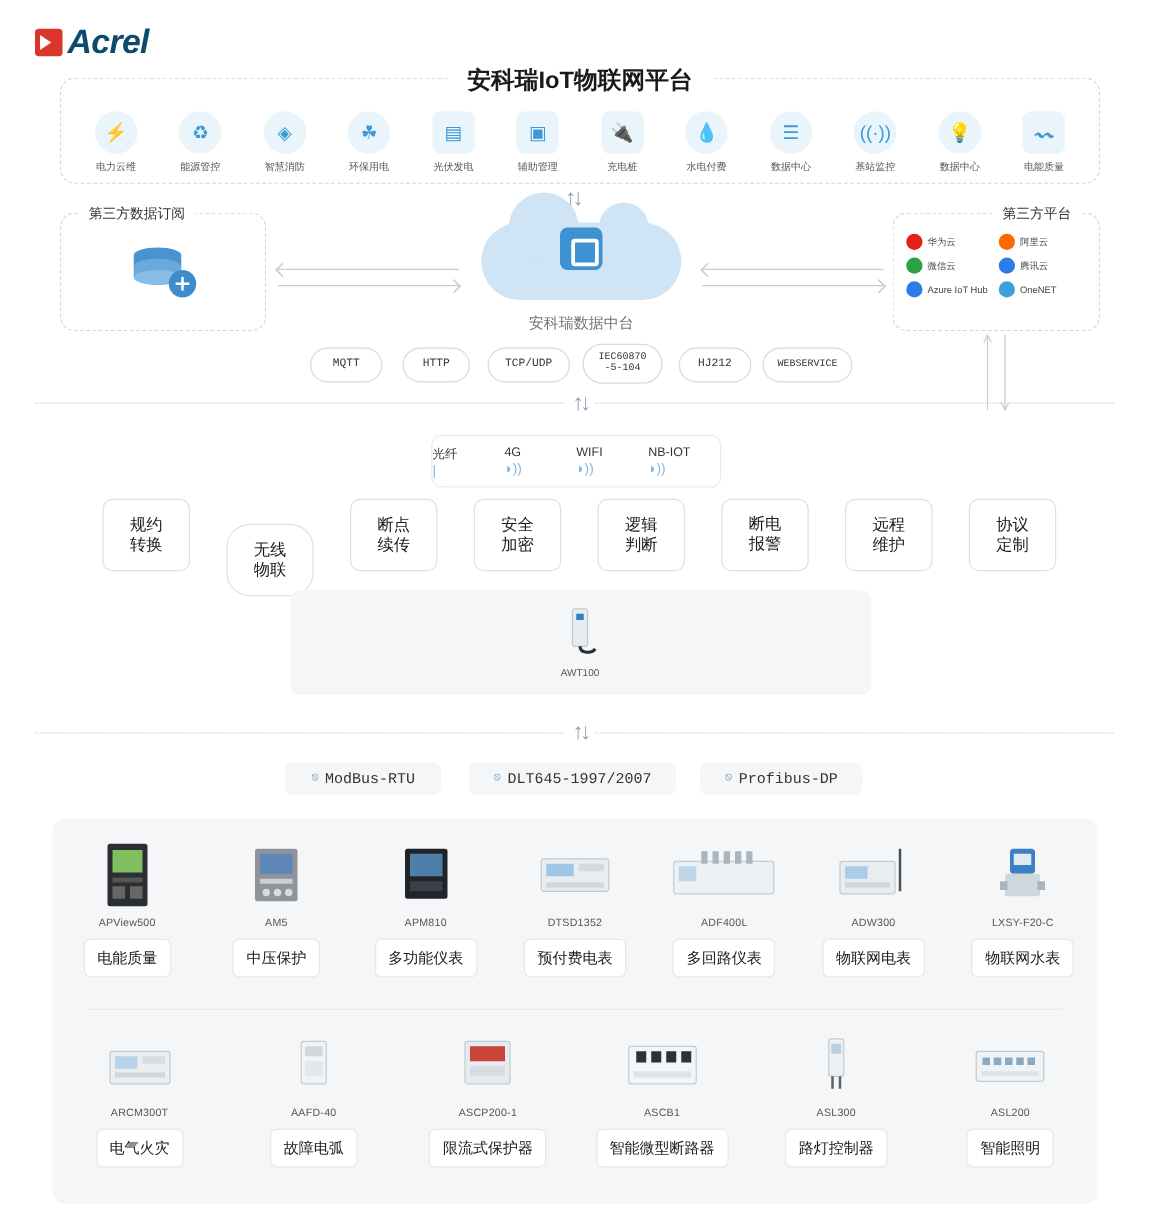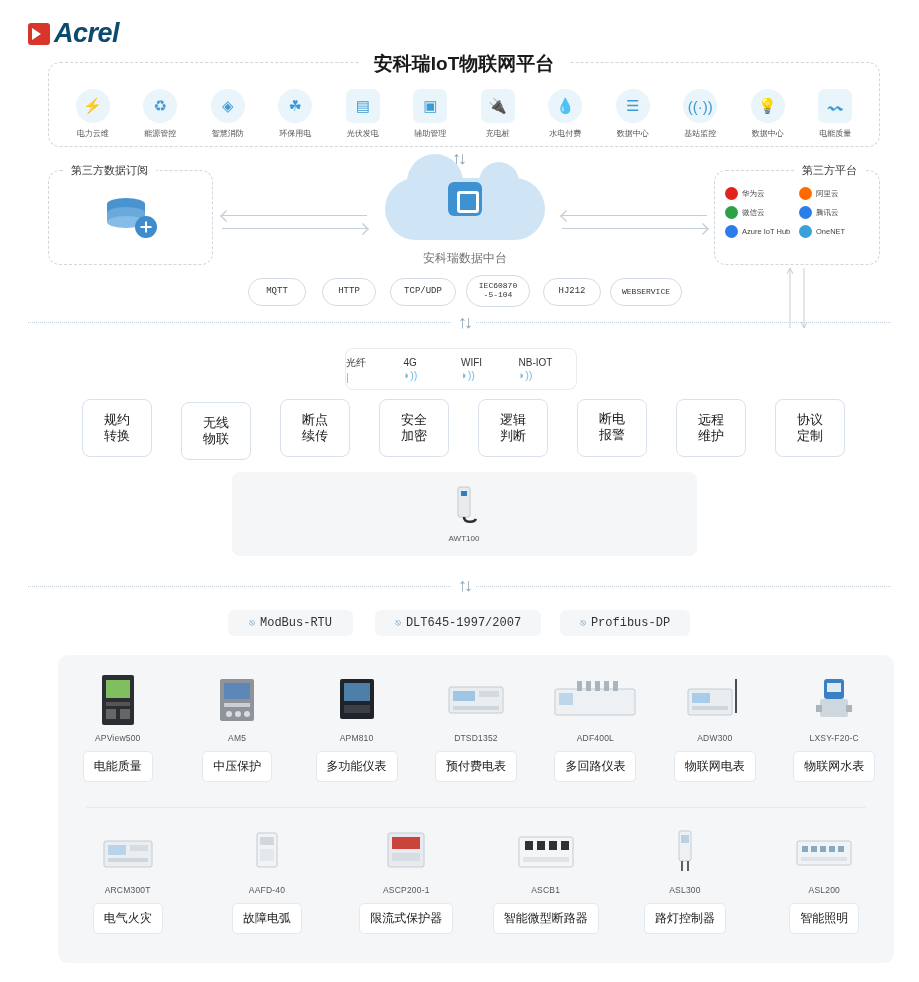--- a/index.html
+++ b/index.html
@@ -134,21 +134,21 @@
 
   
   .bus-pill {
     position:absolute; background:#f4f6f8; border-radius:6px; height:26px;
     display:flex; align-items:center; justify-content:center; gap:5px;
     font-size:12px; color:#333; font-family:"Liberation Mono", monospace;
   }
   .bus-ico { font-size:10px; color:#7aa8c9; }
 
   
-  #device-panel { left:58px; top:655px; width:836px; height:308px; background:#f4f6f8; border-radius:10px; position:absolute; }
+  #device-panel { left:42px; top:655px; width:836px; height:308px; background:#f4f6f8; border-radius:10px; position:absolute; }
   .dev-grid { position:absolute; left:0; width:100%; display:flex; }
   .dev-cell { flex:1; text-align:center; }
   .dev-img { height:56px; display:flex; align-items:flex-end; justify-content:center; }
   .dev-code { font-size:8.5px; color:#555; margin-top:6px; letter-spacing:0.2px; }
   .dev-tag {
     margin:8px auto 0; display:inline-block; background:#fff; border:1px solid #e3e9ee; border-radius:5px;
     font-size:12px; color:#1a1a1a; padding:6px 10px; white-space:nowrap;
   }
   .dev-divider { position:absolute; left:28px; width:780px; border-top:1px solid #e6eaee; }
 </style>
@@ -320,21 +320,21 @@
     </div>
     <div class="net-item">
       <div class="net-label">NB-IOT</div>
       <div class="net-sym">◗))</div>
     </div>
   </div>
 </div>
 
 <div class="feat-box" style="left:82px; top:399px; white-space:pre-line;">规约
 转换</div>
-<div class="feat-box" style="left:181px; top:402px; white-space:pre-line;">无线
+<div class="feat-box" style="left:181px; top:419px; white-space:pre-line;border-radius:19px;">无线
 物联</div>
 <div class="feat-box" style="left:280px; top:399px; white-space:pre-line;">断点
 续传</div>
 <div class="feat-box" style="left:379px; top:399px; white-space:pre-line;">安全
 加密</div>
 <div class="feat-box" style="left:478px; top:399px; white-space:pre-line;">逻辑
 判断</div>
 <div class="feat-box" style="left:577px; top:399px; white-space:pre-line;font-family:Liberation Mono, monospace;">断电
 报警</div>
 <div class="feat-box" style="left:676px; top:399px; white-space:pre-line;">远程

